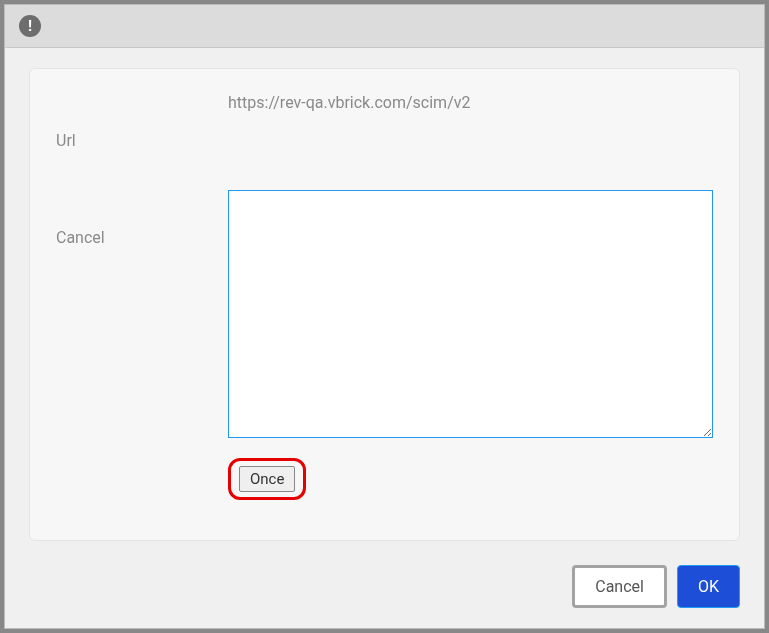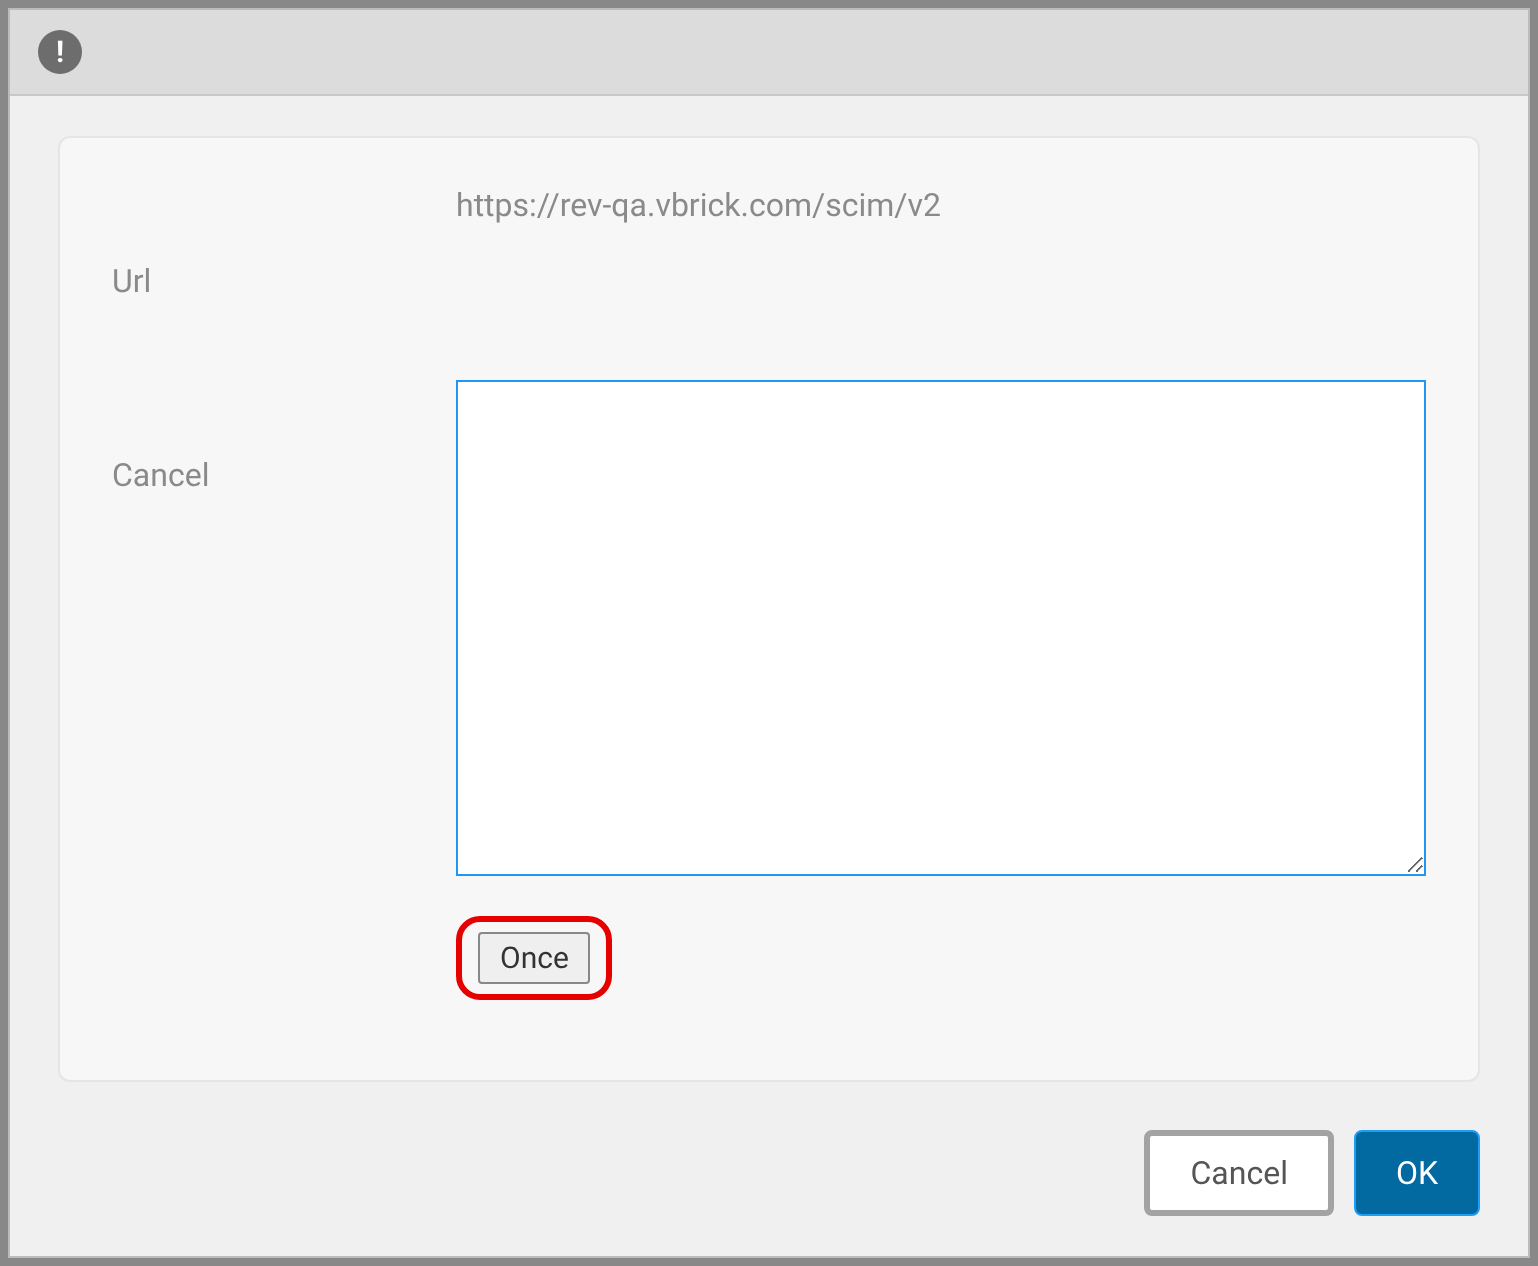--- a/index.html
+++ b/index.html
@@ -135,21 +135,21 @@
       border-radius: 4px;
       cursor: pointer;
       font-family: inherit;
     }
     .btn-cancel {
       background: #fff;
       border: 3px solid #a3a3a3;
       color: #555;
     }
     .btn-ok {
-      background: #0369a1;
+      background: #1d4ed8;
       border: 1px solid #1e9df7;
       color: #fff;
     }
   </style>
 </head>
 <body>
 
 <div class="modal">
 
   <div class="modal-header">

